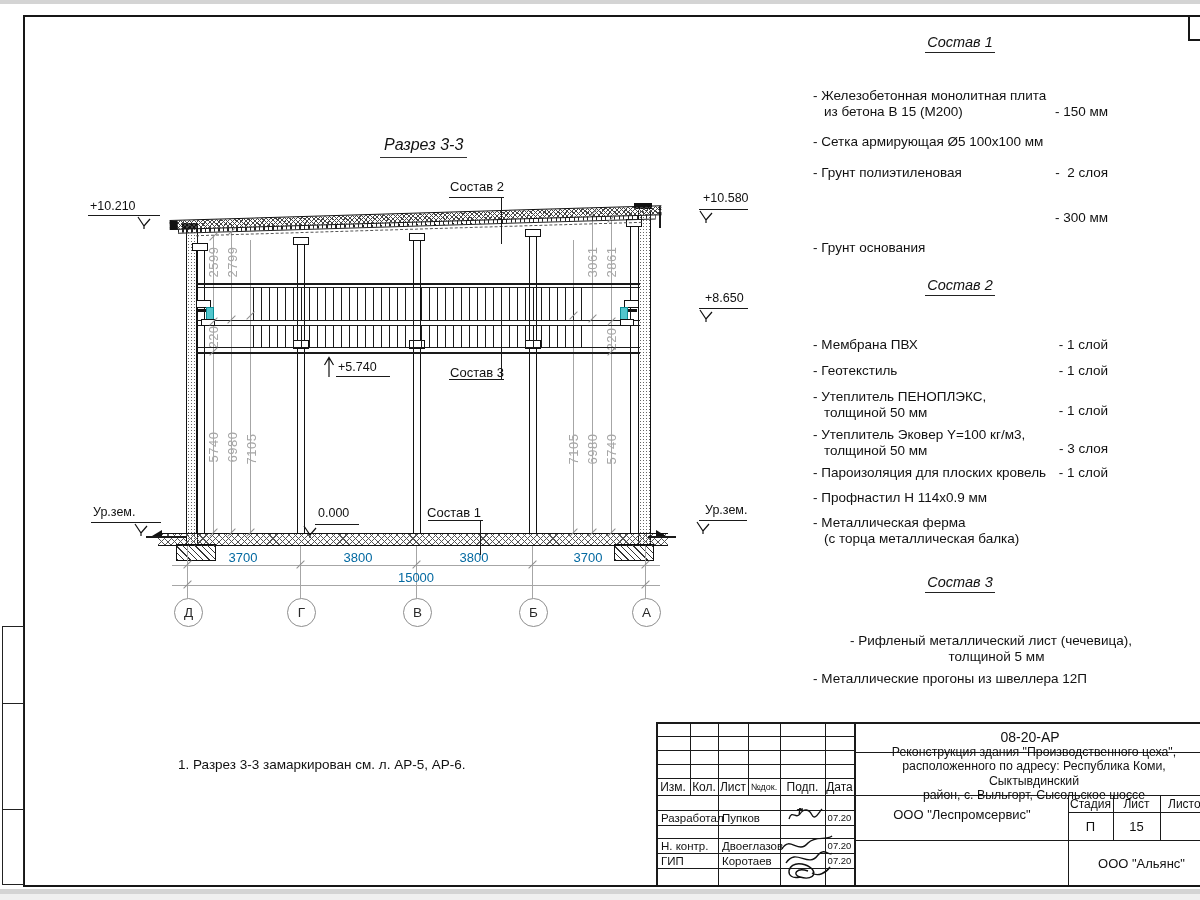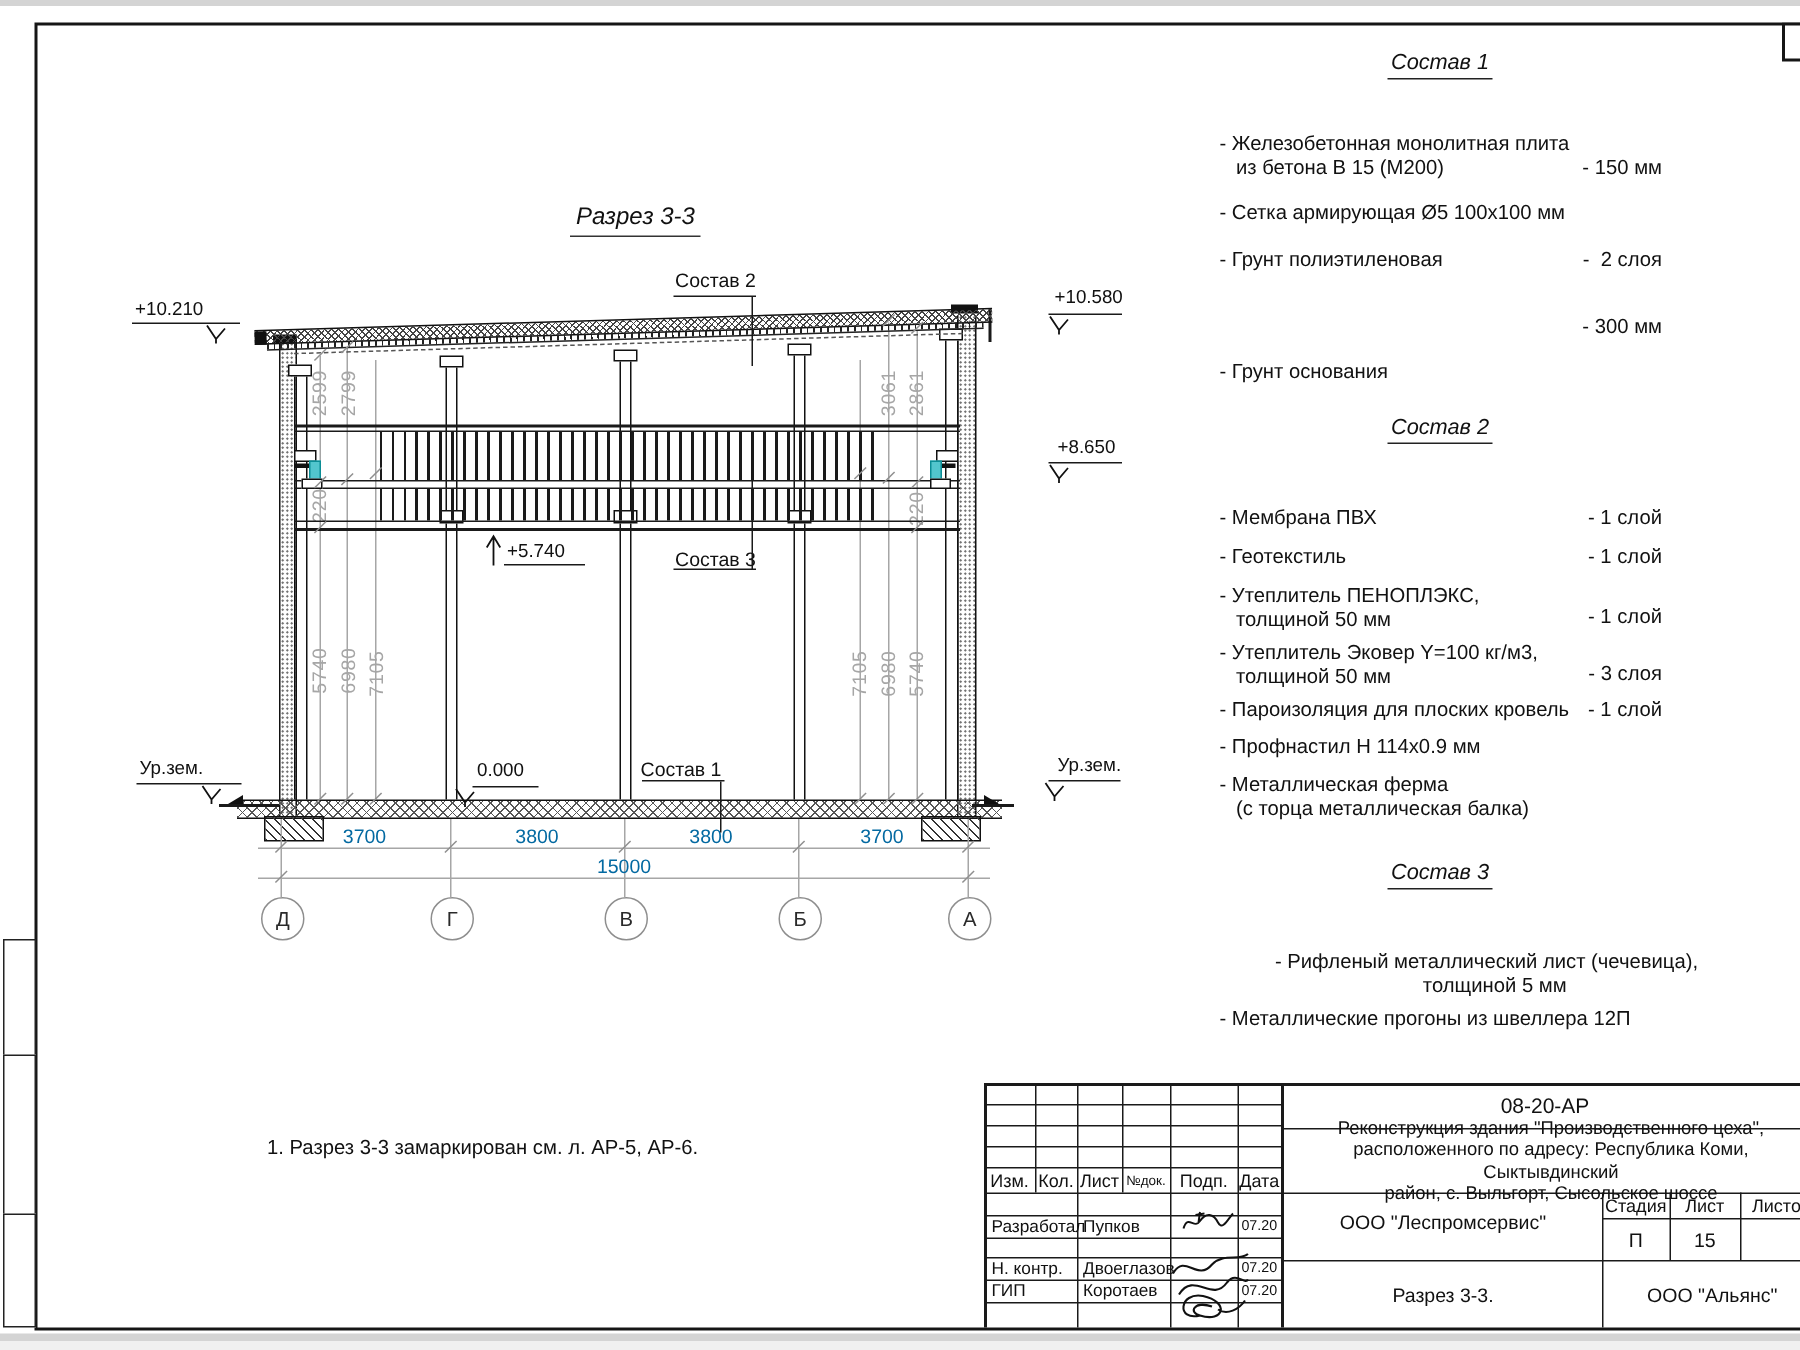--- a/index.html
+++ b/index.html
@@ -329,21 +329,20 @@
   <div class="cell tb-proj" style="left:858px;top:753px;width:352px;height:41px;">Реконструкция здания "Производственного цеха",
 расположенного по адресу: Республика Коми, Сыктывдинский
 район, с. Выльгорт, Сысольское шоссе</div>
   <div class="cell tb-h" style="left:1068px;top:796px;width:45px;height:15px;">Стадия</div>
   <div class="cell tb-h" style="left:1113px;top:796px;width:47px;height:15px;">Лист</div>
   <div class="cell tb-h" style="left:1160px;top:796px;width:55px;height:15px;">Листов</div>
   <div class="cell tb-m" style="left:1068px;top:816px;width:45px;height:20px;">П</div>
   <div class="cell tb-m" style="left:1113px;top:816px;width:47px;height:20px;">15</div>
   <div class="cell tb-m" style="left:1160px;top:816px;width:55px;height:20px;"></div>
   <div class="cell tb-m" style="left:858px;top:800px;width:208px;height:28px;">ООО "Леспромсервис"</div>
-  <div class="cell tb-m" style="left:858px;top:851px;width:208px;height:24px;">Разрез 3-3.</div>
   <div class="cell tb-m" style="left:1070px;top:851px;width:143px;height:24px;">ООО "Альянс"</div>
 
 <div class="tick" style="left: 182px; top: 564px;"></div>
     <div class="tick" style="left: 295px; top: 564px;"></div>
     <div class="tick" style="left: 411px; top: 564px;"></div>
     <div class="tick" style="left: 527px; top: 564px;"></div>
     <div class="tick" style="left: 640px; top: 564px;"></div>
     <div class="tick" style="left: 182px; top: 584px;"></div>
     <div class="tick" style="left: 640px; top: 584px;"></div>
     <div class="tick" style="left: 208px; top: 236px;"></div>

